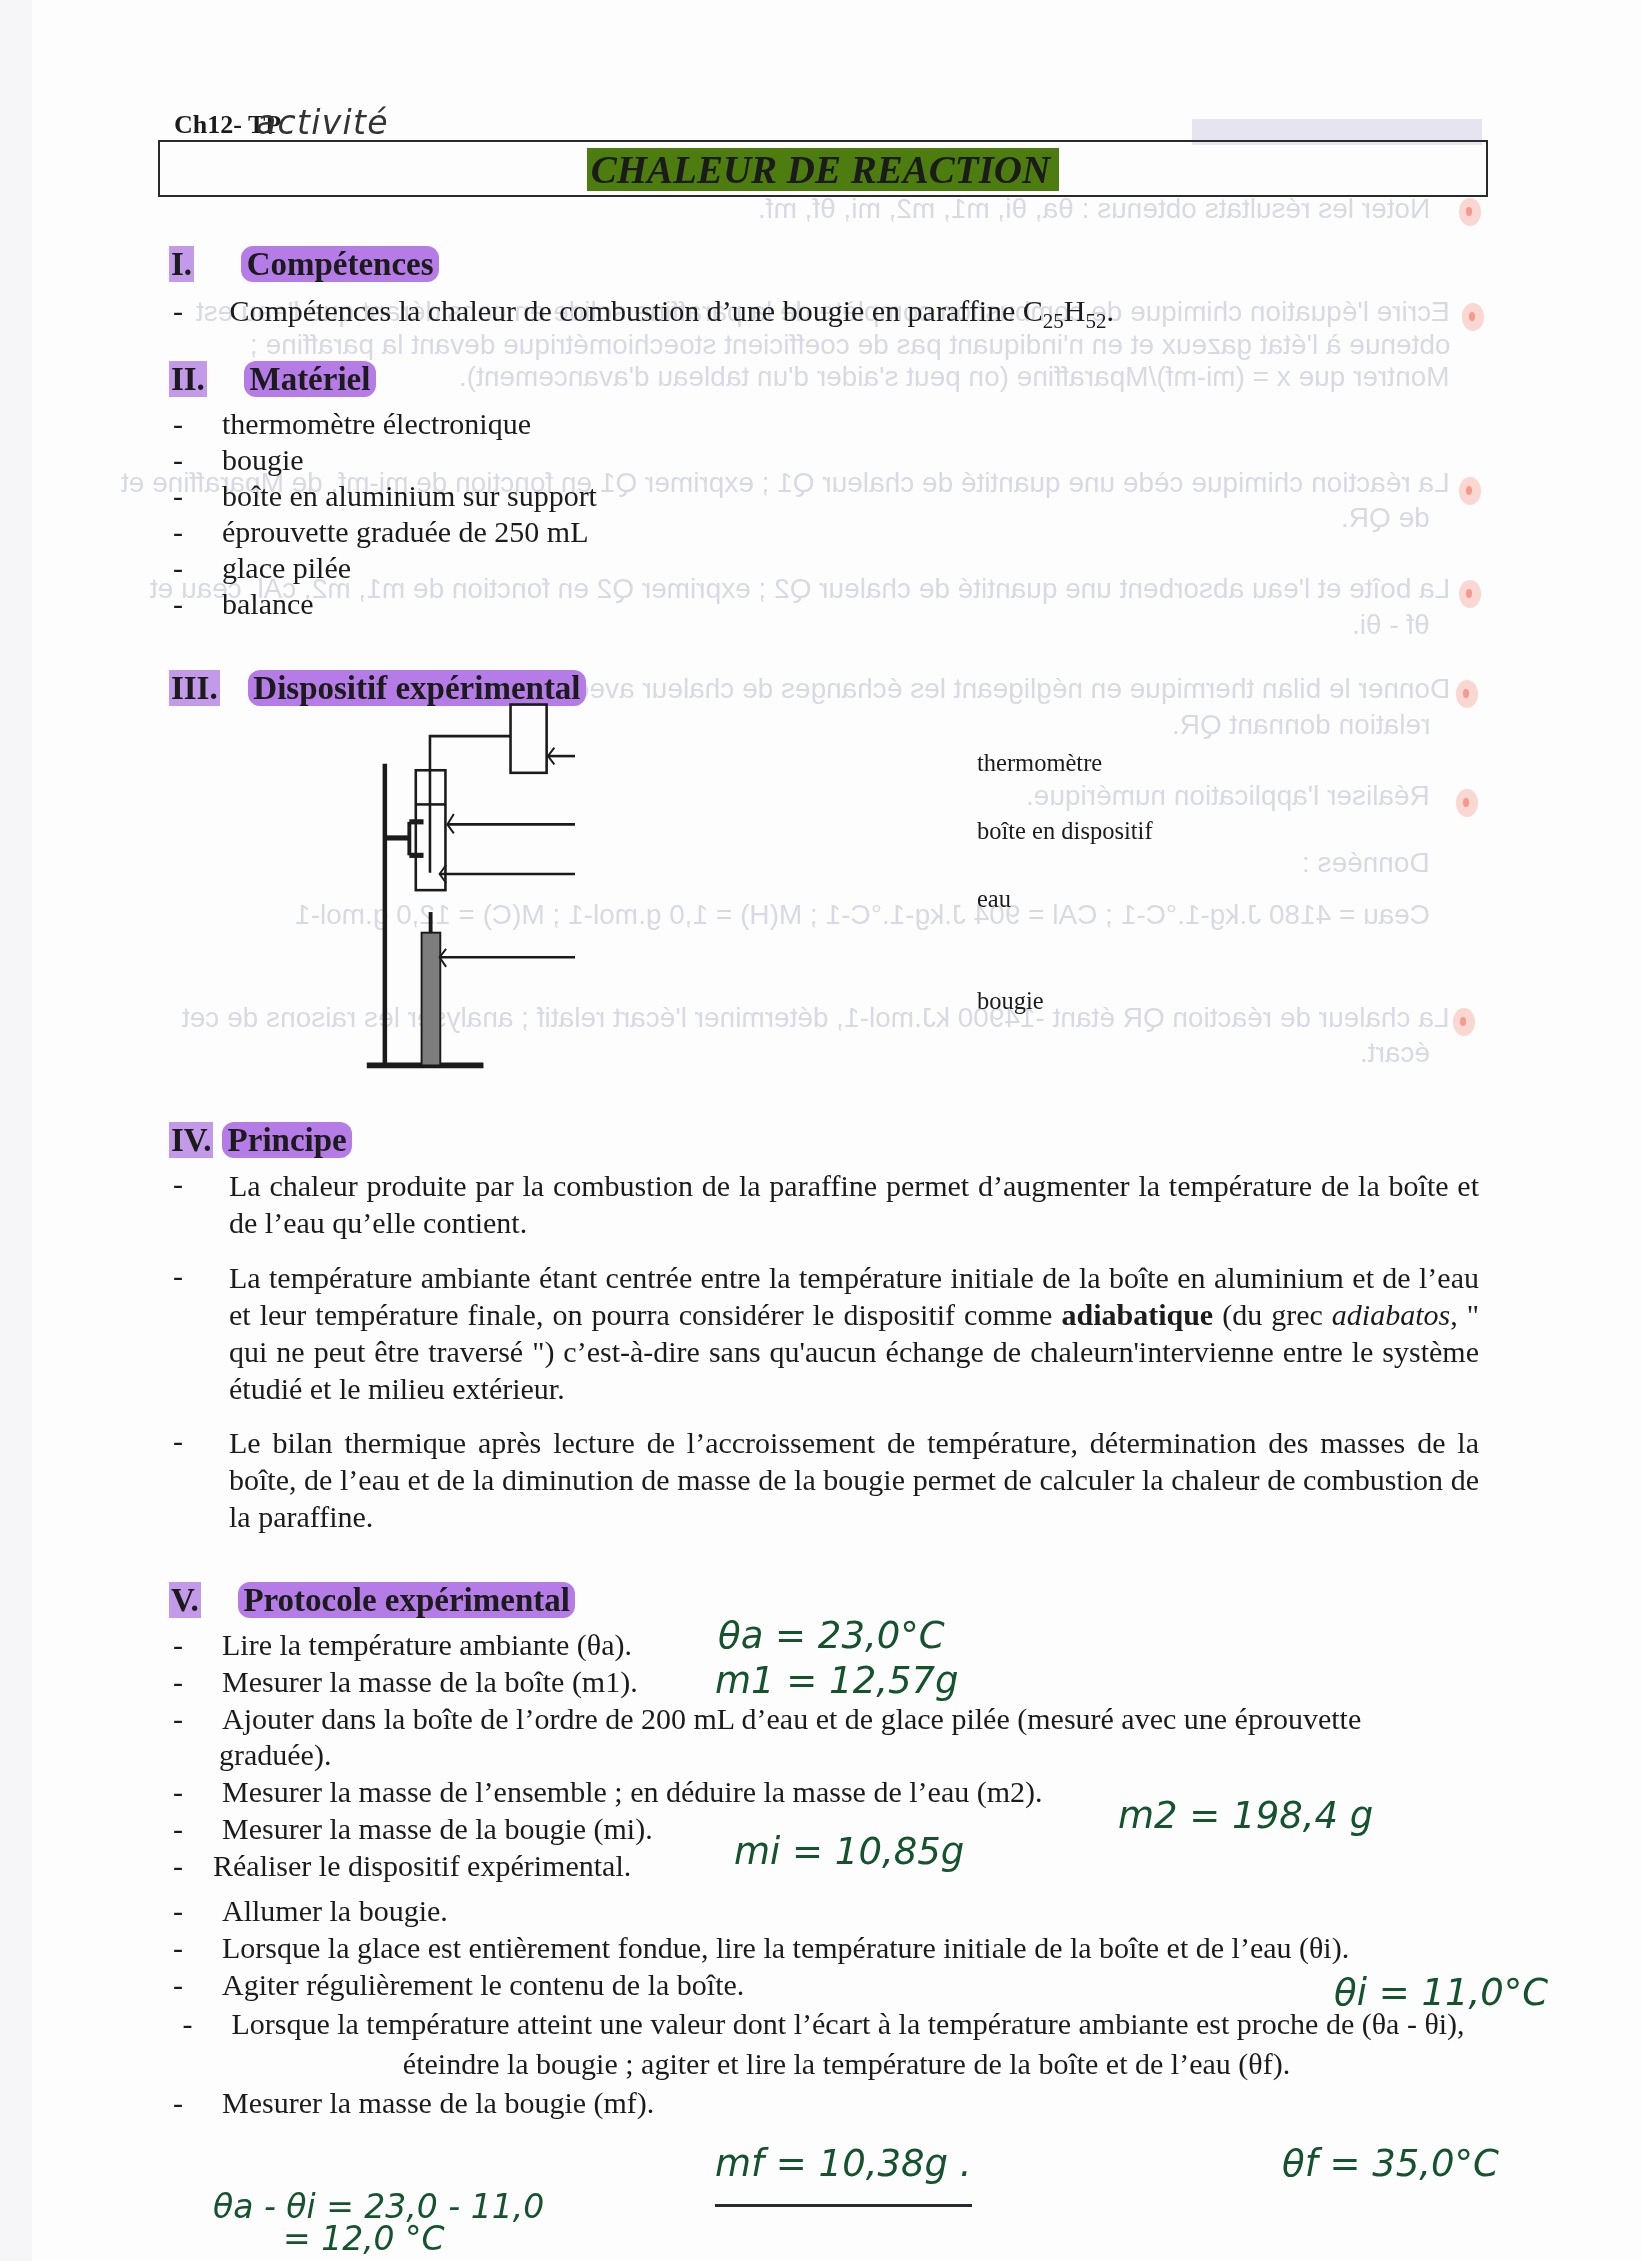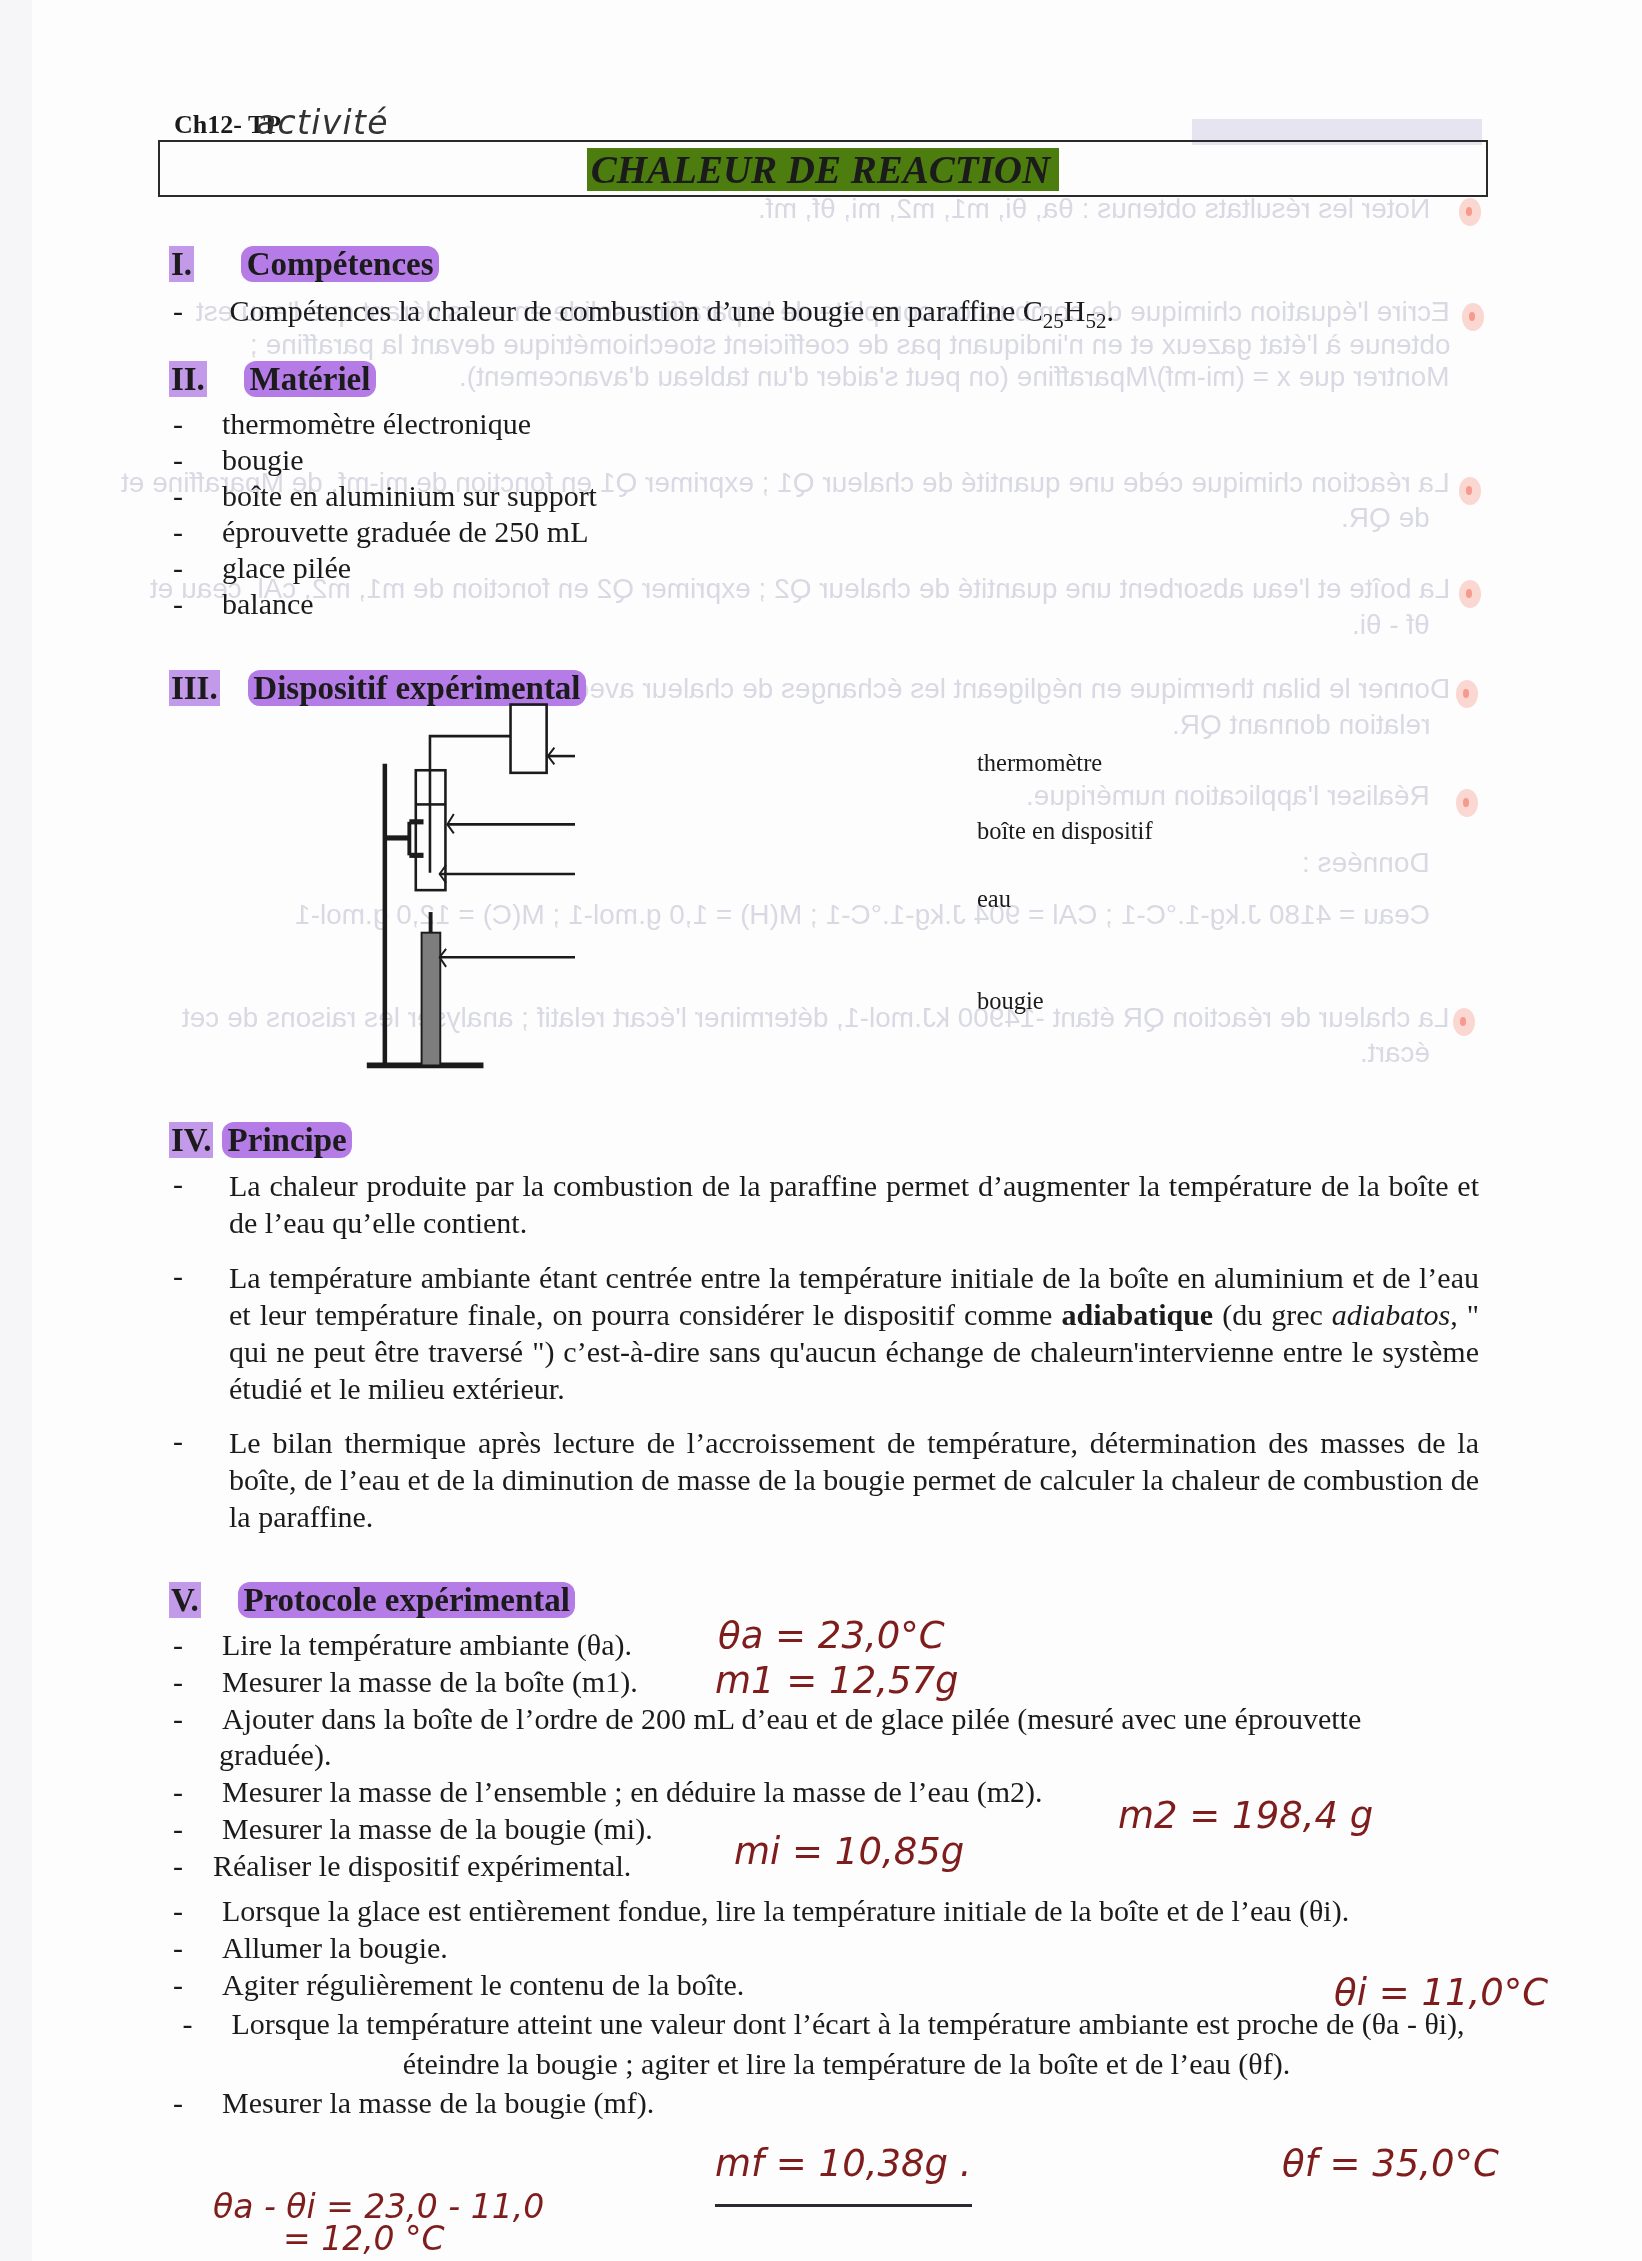--- a/index.html
+++ b/index.html
@@ -20,21 +20,21 @@
   .title-hl { background:#4d7c0f; padding:0 9px 0 3.9px;font-style:italic; }
   .top-ghost { left:1192px; top:119px; width:290px; height:26px; background:#e6e4f1; }
 
   .sec-num { font-size:33px; font-weight:bold; }
   .sec-title { font-size:33px; font-weight:bold; }
   .hl { background:#b57be6; padding:0 5.2px;border-radius:12px; }
   .hl-num { background:#c39ae9; padding:0 1.9px; }
   .li { font-size:30px; line-height:36px; white-space:nowrap; }
   .dash { position:absolute; font-size:30px; }
   .para { font-size:30px; line-height:37px; text-align:justify; width:1250px; }
-  .hand { font-family:"DejaVu Sans", sans-serif; font-size:37px; color:#7f1d1d; font-style:italic; white-space:nowrap; }
+  .hand { font-family:"DejaVu Sans", sans-serif; font-size:37px; color:#14532d; font-style:italic; white-space:nowrap; }
   sub { font-size:70%; }
 </style>
 </head>
 <body>
 
 <div class="page-edge"></div>
 
 <div>
   <div class="bleed-dot" style="left:1459px;top:198px;"></div>
   <div class="bleed" style="right:213px;top:193px;">Noter les résultats obtenus : θa, θi, m1, m2, mi, θf, mf.</div>
@@ -145,22 +145,22 @@
   <span class="sec-num hl-num">V.</span>
   <span class="sec-title hl" style="margin-left:35px;">Protocole expérimental</span>
 </div>
 <div class="abs" style="left:173px;top:1627px;width:1301px;">
   <div class="li" style="height:37px;"><span>-</span><span style="margin-left:39px;">Lire la température ambiante (θa).</span></div>
   <div class="li" style="height:37px;"><span>-</span><span style="margin-left:39px;">Mesurer la masse de la boîte (m1).</span></div>
   <div class="li" style="white-space:normal;padding-left:46px;text-indent:-46px;height:73px;"><span>-</span><span style="margin-left:39px;">Ajouter dans la boîte de l’ordre de 200 mL d’eau et de glace pilée (mesuré avec une éprouvette graduée).</span></div>
   <div class="li" style="height:37px;"><span>-</span><span style="margin-left:39px;">Mesurer la masse de l’ensemble ; en déduire la masse de l’eau (m2).</span></div>
   <div class="li" style="height:37px;"><span>-</span><span style="margin-left:39px;">Mesurer la masse de la bougie (mi).</span></div>
   <div class="li" style="height:45px;"><span>-</span><span style="margin-left:30px;">Réaliser le dispositif expérimental.</span></div>
+  <div class="li" style="height:37px;"><span>-</span><span style="margin-left:39px;">Allumer la bougie.</span></div>
   <div class="li" style="height:37px;"><span>-</span><span style="margin-left:39px;">Lorsque la glace est entièrement fondue, lire la température initiale de la boîte et de l’eau (θi).</span></div>
-  <div class="li" style="height:37px;"><span>-</span><span style="margin-left:39px;">Allumer la bougie.</span></div>
   <div class="li" style="height:37px;"><span>-</span><span style="margin-left:39px;">Agiter régulièrement le contenu de la boîte.</span></div>
   <div class="li" style="white-space:normal;padding-left:46px;text-indent:-46px;height:81px;line-height:40px;text-align:center;"><span>-</span><span style="margin-left:39px;">Lorsque la température atteint une valeur dont l’écart à la température ambiante est proche de (θa - θi), éteindre la bougie ; agiter et lire la température de la boîte et de l’eau (θf).</span></div>
   <div class="li" style="height:37px;"><span>-</span><span style="margin-left:39px;">Mesurer la masse de la bougie (mf).</span></div>
 </div>
 
 <div class="abs hand" style="left:718px;top:1614px;">θa = 23,0°C</div>
 <div class="abs hand" style="left:715px;top:1659px;">m1 = 12,57g</div>
 <div class="abs hand" style="left:1118px;top:1794px;">m2 = 198,4 g</div>
 <div class="abs hand" style="left:734px;top:1830px;">mi = 10,85g</div>
 <div class="abs hand" style="left:1334px;top:1971px;">θi = 11,0°C</div>

